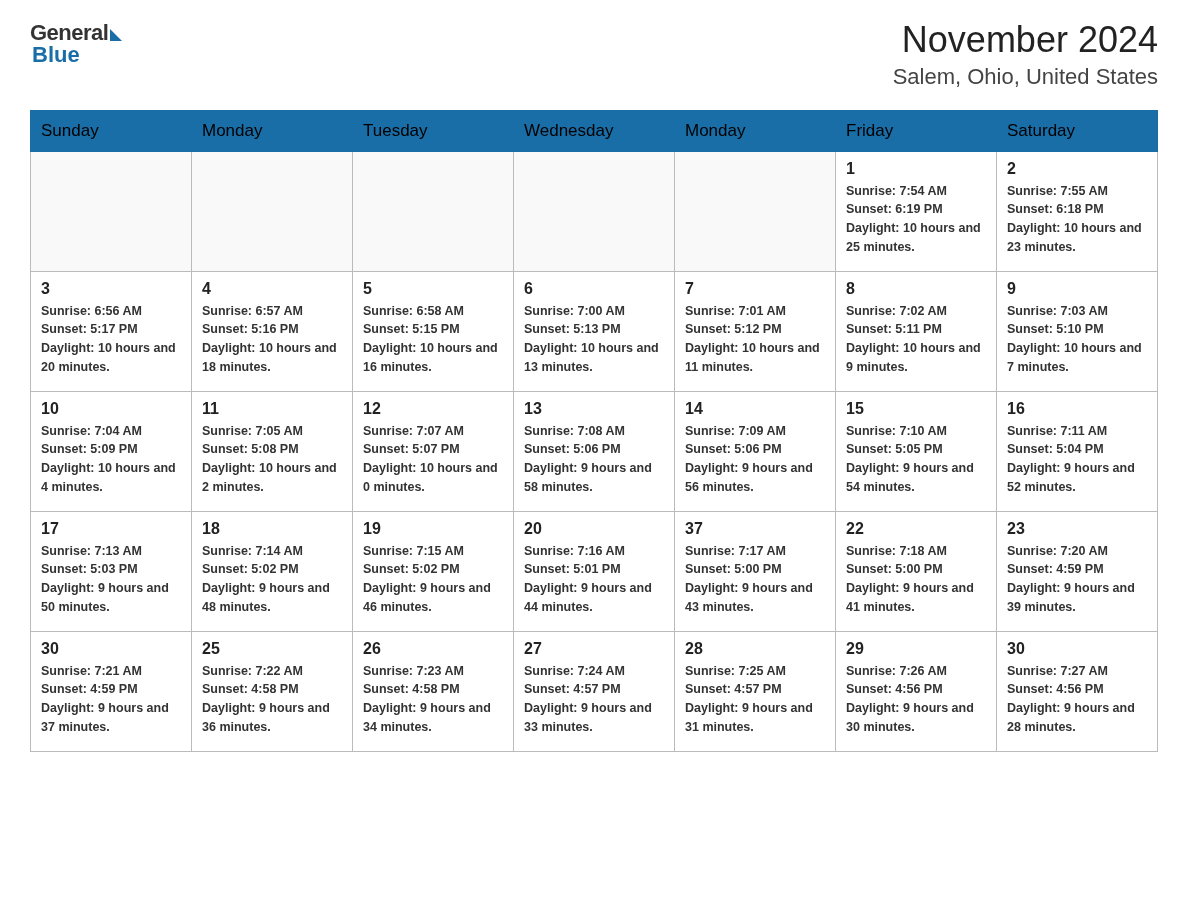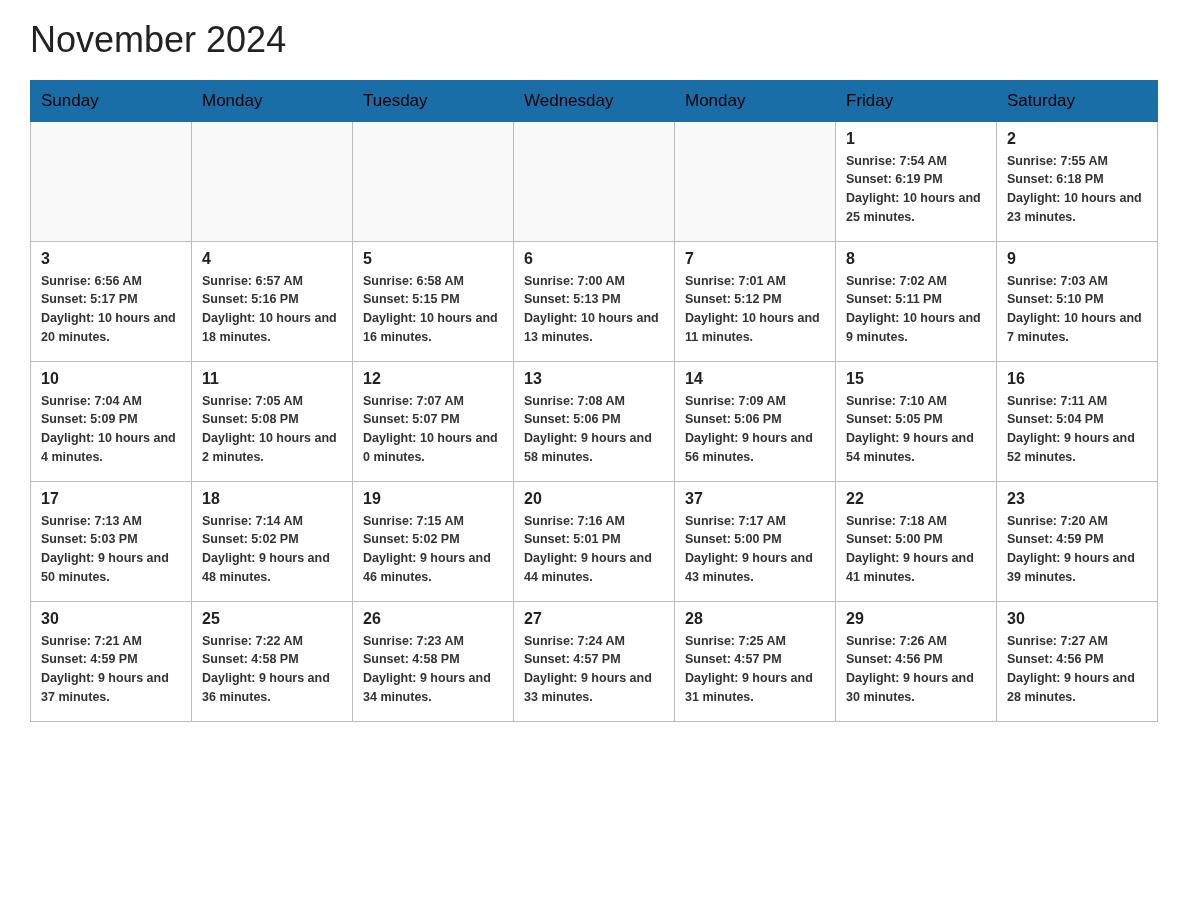--- a/index.html
+++ b/index.html
@@ -103,22 +103,30 @@
       background: #f9f9f9;
     }
     tr:first-child td.has-data {
       background: #fff;
     }
   </style>
 </head>
 <body>
 
 <div class="header">
+  <div class="logo">
+    <div class="logo-top">
+      <span class="logo-general">General</span>
+      <div class="logo-triangle"></div>
+    </div>
+    <span class="logo-blue">Blue</span>
+  </div>
   <div class="title-section">
     <div class="month-year">November 2024</div>
+    <div class="location">Salem, Ohio, United States</div>
   </div>
 </div>
 
 <table class="calendar">
   <thead>
     <tr>
     <th>Sunday</th>
         <th>Monday</th>
         <th>Tuesday</th>
         <th>Wednesday</th>

